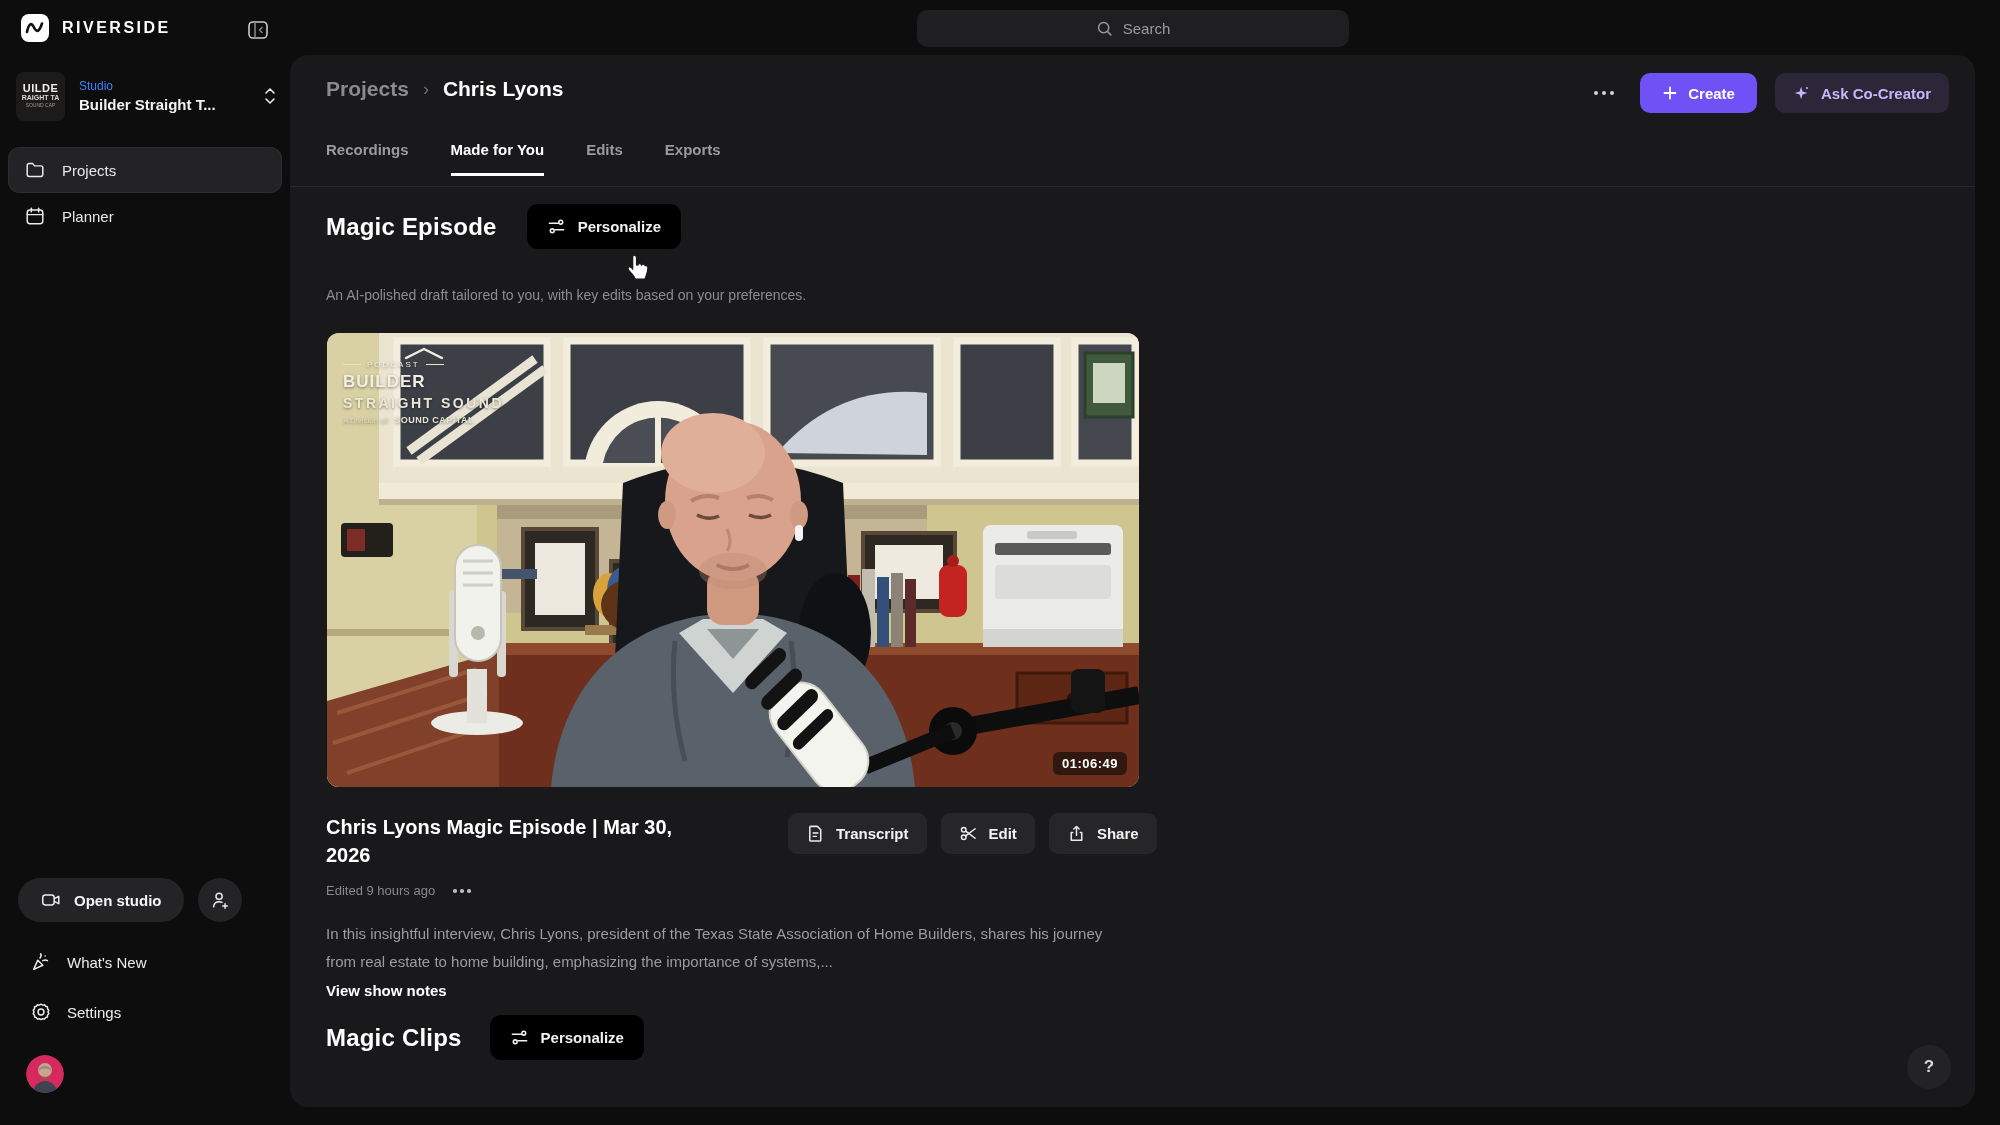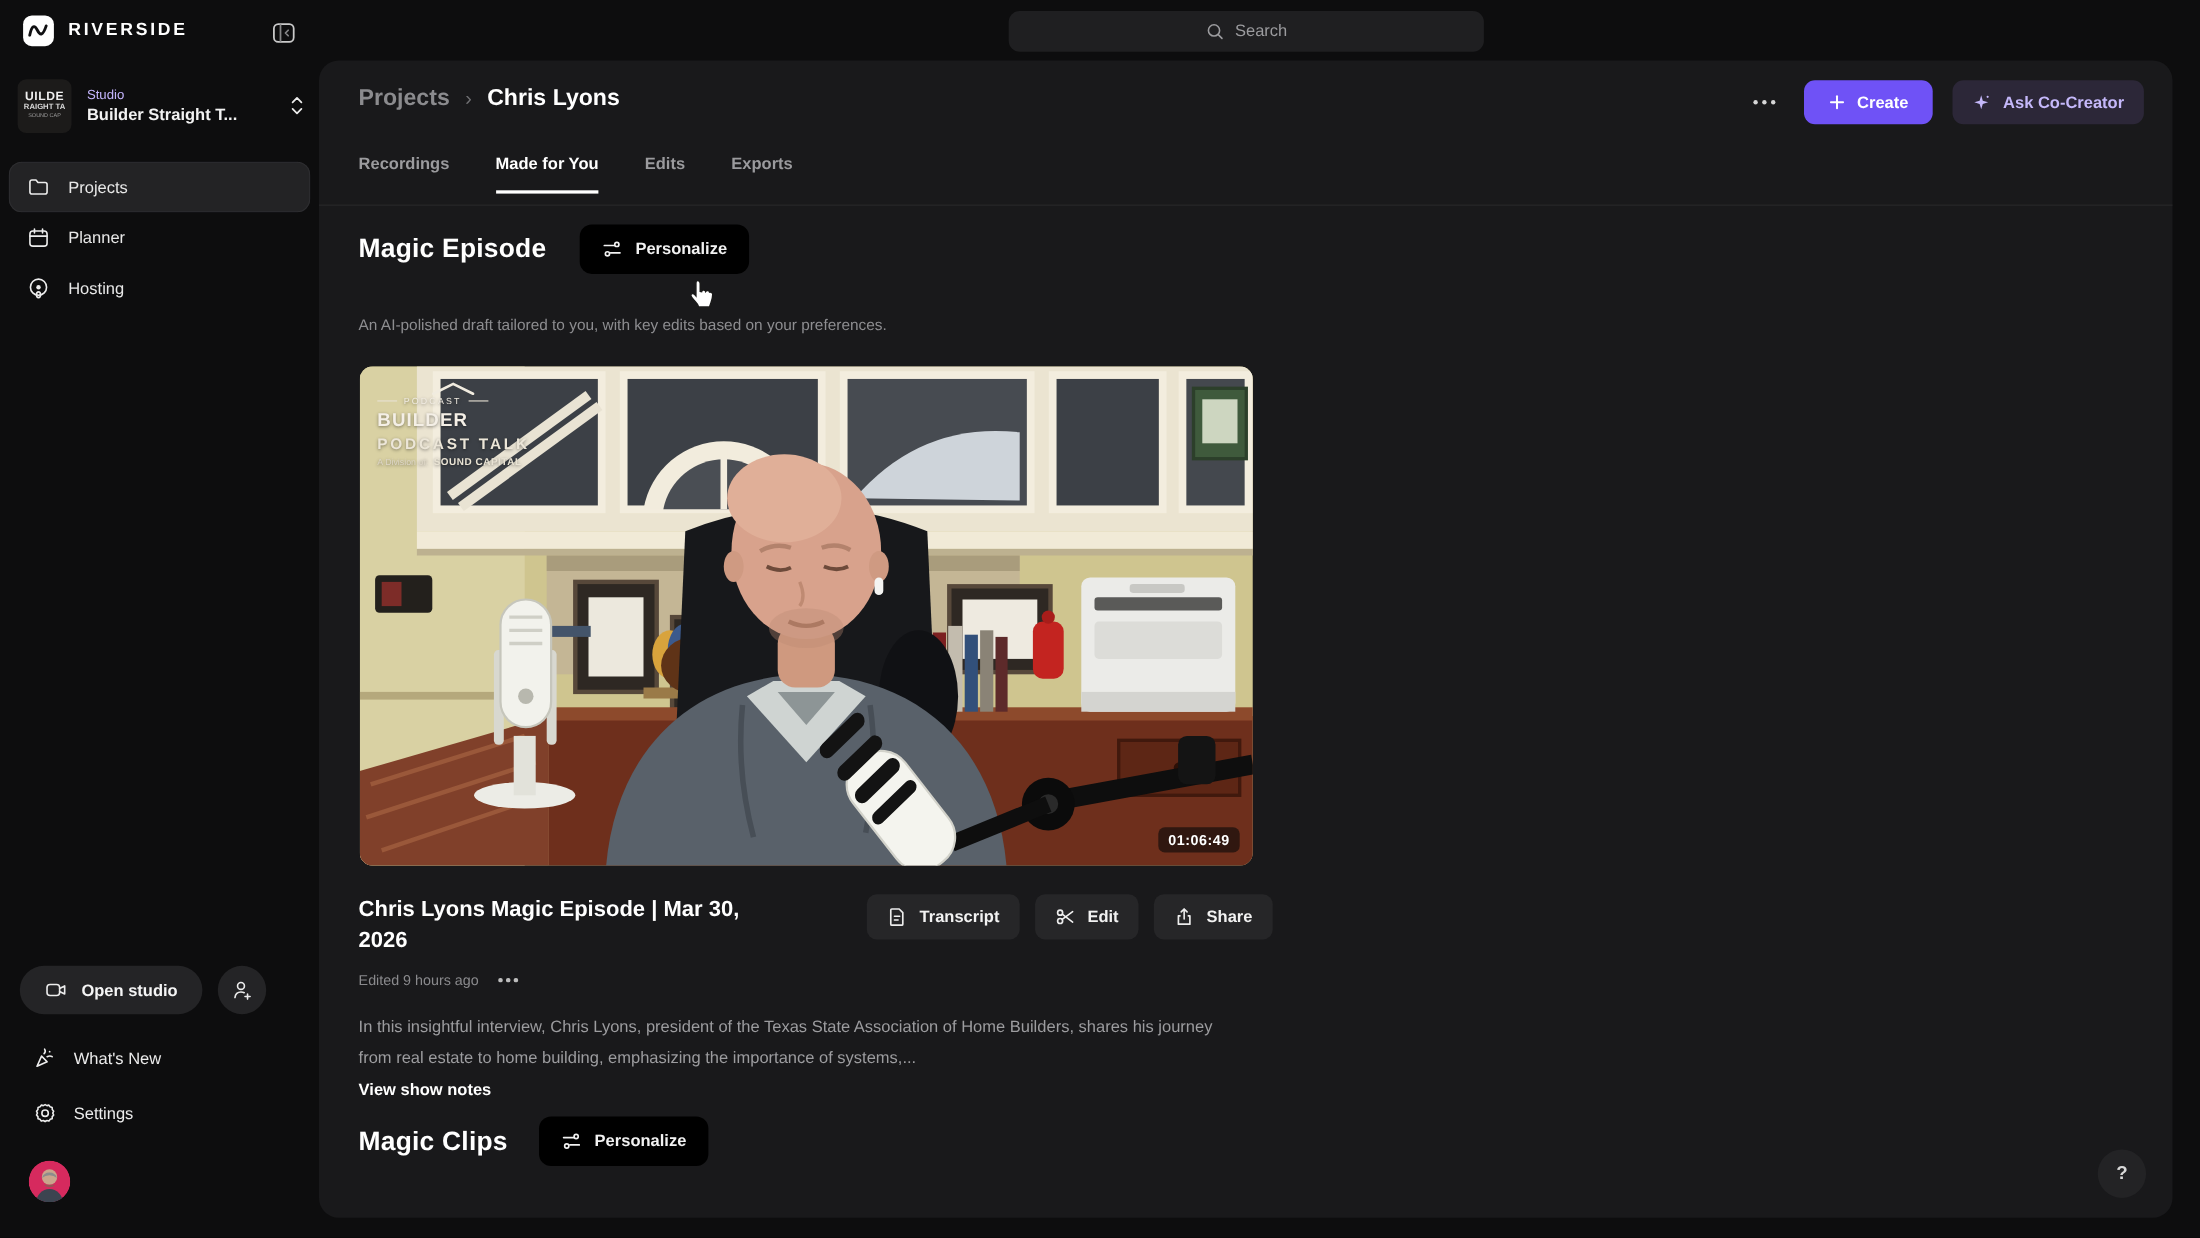--- a/index.html
+++ b/index.html
@@ -19,21 +19,21 @@
 
   
   .sidebar { position:absolute; left:0; top:55px; width:290px; height:1070px; }
   .studio-row { position:absolute; left:16px; top:15px; width:262px; height:52px; display:flex; align-items:center; cursor:pointer; }
   .studio-thumb { width:49px; height:49px; border-radius:8px; background:#1c1b1a; flex:0 0 auto;
     display:flex; flex-direction:column; align-items:center; justify-content:center; overflow:hidden; }
   .studio-thumb .tt1 { color:#efefef; font-size:11px; font-weight:800; letter-spacing:.5px; line-height:11px; }
   .studio-thumb .tt2 { color:#d9d9d9; font-size:7px; font-weight:700; line-height:8px; }
   .studio-thumb .tt3 { color:#9a9a9a; font-size:5px; line-height:7px; }
   .studio-meta { margin-left:14px; flex:1; min-width:0; }
-  .studio-label { color:#c4b5fd; font-size:12px; margin-bottom:3px; }
+  .studio-label { color:#3b82f6; font-size:12px; margin-bottom:3px; }
   .studio-name { color:#f2f2f2; font-size:15px; font-weight:700; white-space:nowrap; }
   .studio-chevrons { width:16px; height:22px; flex:0 0 auto; margin-left:4px; }
 
   .nav { position:absolute; left:8px; top:92px; width:274px; }
   .nav-item { display:flex; align-items:center; gap:16px; height:46px; padding:0 16px; border-radius:12px;
     color:#e8e8e8; font-size:15px; cursor:pointer; }
   .nav-item.active { background:#232325; box-shadow:inset 0 0 0 1px #2d2d30; }
   .nav-icon { width:22px; height:22px; flex:0 0 auto; }
   .icon-stroke { stroke:#ececec; stroke-width:1.6; fill:none; stroke-linecap:round; stroke-linejoin:round; }
 
@@ -157,28 +157,20 @@
         <span>Projects</span>
       </div>
       <div class="nav-item">
         <svg class="nav-icon" viewBox="0 0 24 24">
           <rect x="3.5" y="5.5" width="17" height="15" rx="3" class="icon-stroke"></rect>
           <line x1="8" y1="3.5" x2="8" y2="7.5" class="icon-stroke"></line>
           <line x1="16" y1="3.5" x2="16" y2="7.5" class="icon-stroke"></line>
           <line x1="3.5" y1="10.5" x2="20.5" y2="10.5" class="icon-stroke"></line>
         </svg>
         <span>Planner</span>
-      </div>
-      <div class="nav-item">
-        <svg class="nav-icon" viewBox="0 0 24 24">
-          <circle cx="12" cy="11" r="8" class="icon-stroke"></circle>
-          <circle cx="12" cy="11" r="2.2" fill="#ececec"></circle>
-          <ellipse cx="12" cy="18.5" rx="2" ry="2.8" class="icon-stroke" fill="#19191b"></ellipse>
-        </svg>
-        <span>Hosting</span>
       </div>
     </div>
 
     <div class="open-studio">
       <svg width="22" height="22" viewBox="0 0 24 24">
         <rect x="3" y="6.5" width="12.5" height="11" rx="3" class="icon-stroke"></rect>
         <path class="icon-stroke" d="M15.5 10.5 L20.5 8 V16 L15.5 13.5"></path>
       </svg>
       <span>Open studio</span>
     </div>
@@ -392,21 +384,21 @@
           <rect x="466" y="440" width="52" height="12" rx="6" fill="#131313" transform="skewY(-6)"></rect>
         </g>
       </svg>
 
       <div class="video-overlay-logo">
         <svg class="ol-roof" width="44" height="12" viewBox="0 0 44 12">
           <path d="M4 11 L22 2 L40 11" stroke="#f1ece0" stroke-width="2.4" fill="none" stroke-linecap="round"></path>
         </svg>
         <div class="ol-podcast">PODCAST</div>
         <div class="ol-builder">BUILDER</div>
-        <div class="ol-straight">PODCAST TALK</div>
+        <div class="ol-straight">STRAIGHT SOUND</div>
         <div class="ol-division">
           <span>A Division of:</span>
           <span class="ol-sound">SOUND CAPITAL</span>
         </div>
       </div>
       <div class="ts-chip">01:06:49</div>
     </div>
 
     <div class="episode-title">Chris Lyons Magic Episode | Mar 30, 2026</div>
 

